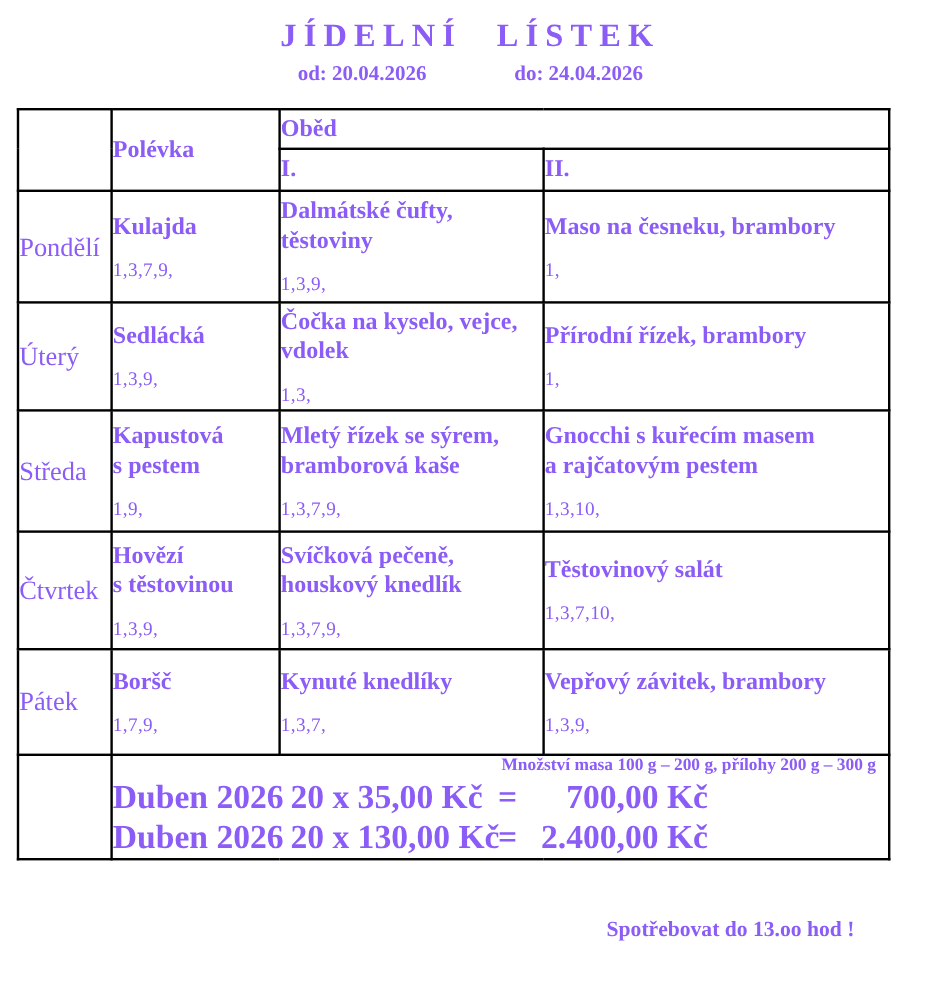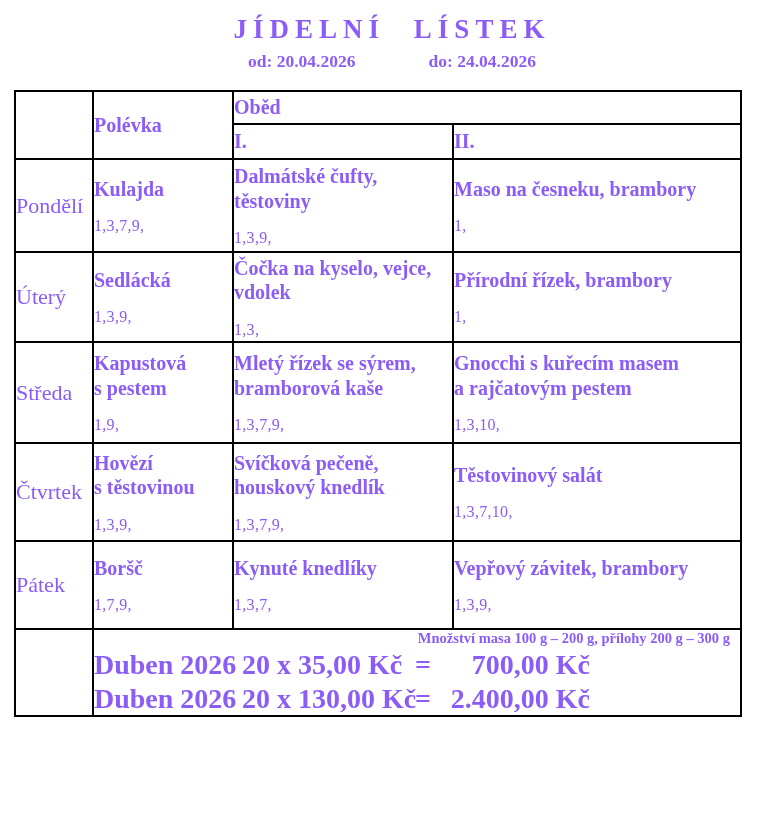--- a/index.html
+++ b/index.html
@@ -266,14 +266,15 @@
           <span class="pc-qty">20 x</span>
           <span class="pc-unit">130,00 Kč</span>
           <span class="pc-eq">=</span>
           <span class="pc-total">2.400,00 Kč</span>
         </div>
       </td>
     </tr>
   </tbody>
     </table>
 
+  <div class="note">Spotřebovat do 13.oo hod !</div>
 
 </div>
 
 </body></html>

